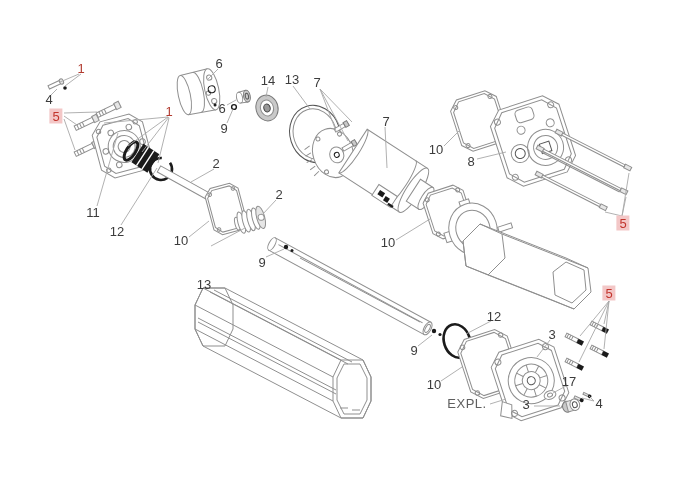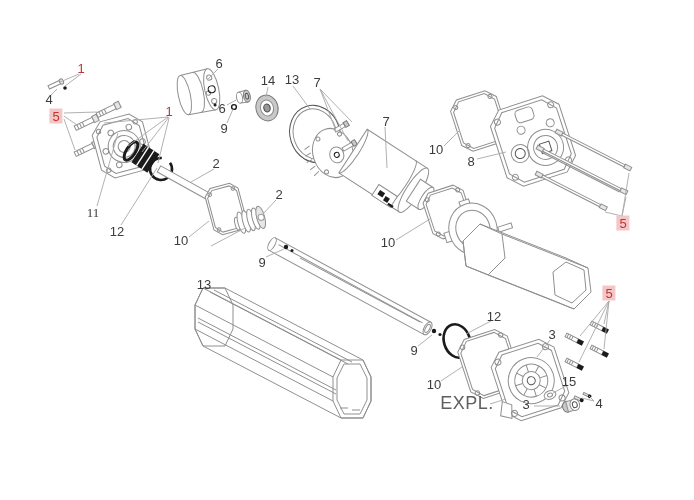--- a/index.html
+++ b/index.html
@@ -13,21 +13,21 @@
   .fd{fill:#c9c9c9;stroke:#7a7a7a;stroke-width:1}
   .dk{stroke:#555;fill:none;stroke-width:1}
   .bk{fill:var(--ink);stroke:none}
   .bo{stroke:var(--ink);fill:none}
   .ldr{stroke:var(--ldr);stroke-width:.9;fill:none}
   
   .part-label{position:absolute;transform:translate(-50%,-50%);font-size:13px;
               color:var(--label);white-space:nowrap;line-height:1}
   .part-label.red{color:var(--red)}
   .part-label.pill{background:var(--pillbg);color:var(--pilltx);padding:1px 3px}
-  .part-label.caption{font-size:18px;color:var(--cap);letter-spacing:.5px}
+  .part-label.caption{font-size:13px;color:var(--cap);letter-spacing:.5px}
 </style>
 </head>
 <body>
 
 <div class="stage">
 <svg width="694" height="500" viewBox="0 0 694 500">
 
   <g>
     <g transform="translate(56,84) rotate(-25)">
       <rect x="-8" y="-1.8" width="13" height="3.6" class="fw"></rect>
@@ -338,21 +338,21 @@
   </g>
 
   <path class="ldr" d="M79 74L60 82M81 74L65 86M51 95L57 89M64 113L97 112M64 116L77 125M64 119L75 150M168 117L104 123M168 117L128 146M169 117L142 152M169 118L158 163M97 206L118 133M121 225L157 168M218 69L207 80M227 105L236 100M227 123L233 109M268 87L266 97M293 86L310 109M320 89L352 122M320 89L348 141M320 89L336 131M214 169L191 182M276 200L262 215M189 237L209 221M211 246L245 228M266 257L284 249M385 127L387 168M444 146L460 130M477 159L506 152M396 240L430 219M622 216L629 173M622 216L626 197M622 216L605 212M418 346L432 335M491 321L466 334M550 340L537 357M609 301L604 324M609 301L580 336M609 301L604 349M609 301L579 362M566 386L553 393M534 406L560 406M594 401L582 398M594 401L589 396M441 381L462 367M490 404L506 399"></path>
 </svg>
 
 <div style="position:absolute;left:0;top:0;width:694px;height:500px;pointer-events:none">
       <div class="part-label red" style="left: 81px; top: 68px;">1</div>
       <div class="part-label plain" style="left: 49px; top: 99px;">4</div>
       <div class="part-label pill" style="left: 56px; top: 116px;">5</div>
       <div class="part-label red" style="left: 169px; top: 111px;">1</div>
-      <div class="part-label plain" style="left: 93px; top: 212px; font-family: Liberation Serif, serif;">11</div>
+      <div class="part-label plain" style="left: 93px; top: 212px;">11</div>
       <div class="part-label plain" style="left: 117px; top: 231px;">12</div>
       <div class="part-label plain" style="left: 219px; top: 63px;">6</div>
       <div class="part-label plain" style="left: 222px; top: 108px;">6</div>
       <div class="part-label plain" style="left: 224px; top: 128px;">9</div>
       <div class="part-label plain" style="left: 268px; top: 80px;">14</div>
       <div class="part-label plain" style="left: 292px; top: 79px;">13</div>
       <div class="part-label plain" style="left: 317px; top: 82px;">7</div>
       <div class="part-label plain" style="left: 216px; top: 163px;">2</div>
       <div class="part-label plain" style="left: 279px; top: 194px;">2</div>
       <div class="part-label plain" style="left: 181px; top: 240px;">10</div>
@@ -361,18 +361,18 @@
       <div class="part-label plain" style="left: 386px; top: 121px;">7</div>
       <div class="part-label plain" style="left: 436px; top: 149px;">10</div>
       <div class="part-label plain" style="left: 471px; top: 161px;">8</div>
       <div class="part-label plain" style="left: 388px; top: 242px;">10</div>
       <div class="part-label pill" style="left: 623px; top: 223px;">5</div>
       <div class="part-label plain" style="left: 414px; top: 350px;">9</div>
       <div class="part-label plain" style="left: 434px; top: 384px;">10</div>
       <div class="part-label plain" style="left: 494px; top: 316px;">12</div>
       <div class="part-label plain" style="left: 552px; top: 334px;">3</div>
       <div class="part-label pill" style="left: 609px; top: 293px;">5</div>
-      <div class="part-label plain" style="left: 569px; top: 381px;">15</div>
+      <div class="part-label plain" style="left: 569px; top: 381px;">17</div>
       <div class="part-label plain" style="left: 526px; top: 404px;">3</div>
       <div class="part-label plain" style="left: 599px; top: 403px;">4</div>
       <div class="part-label caption" style="left: 467px; top: 403px;">EXPL.</div>
     </div>
 </div>
 
 </body></html>

